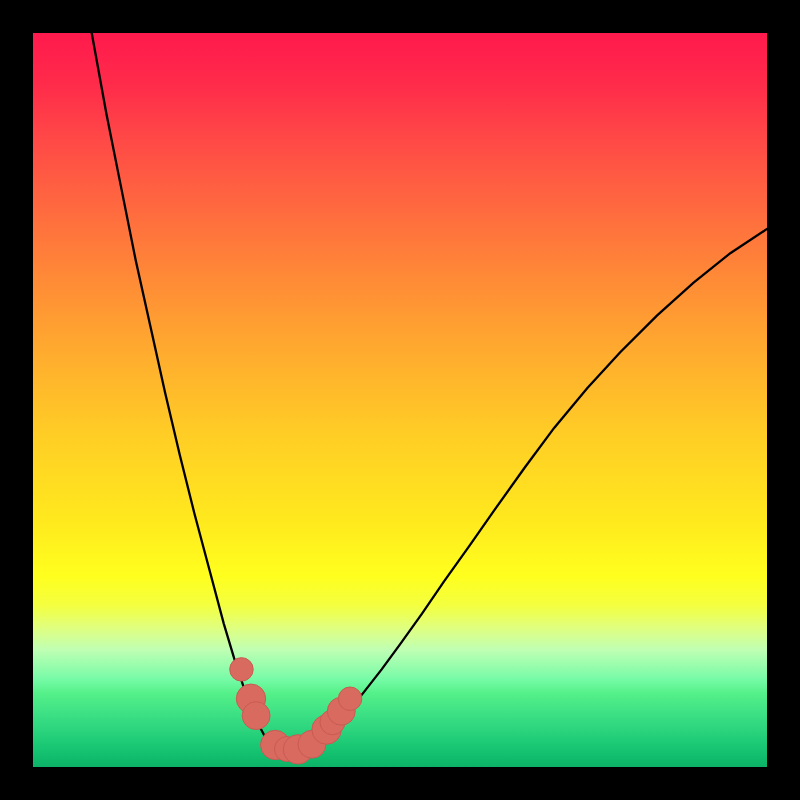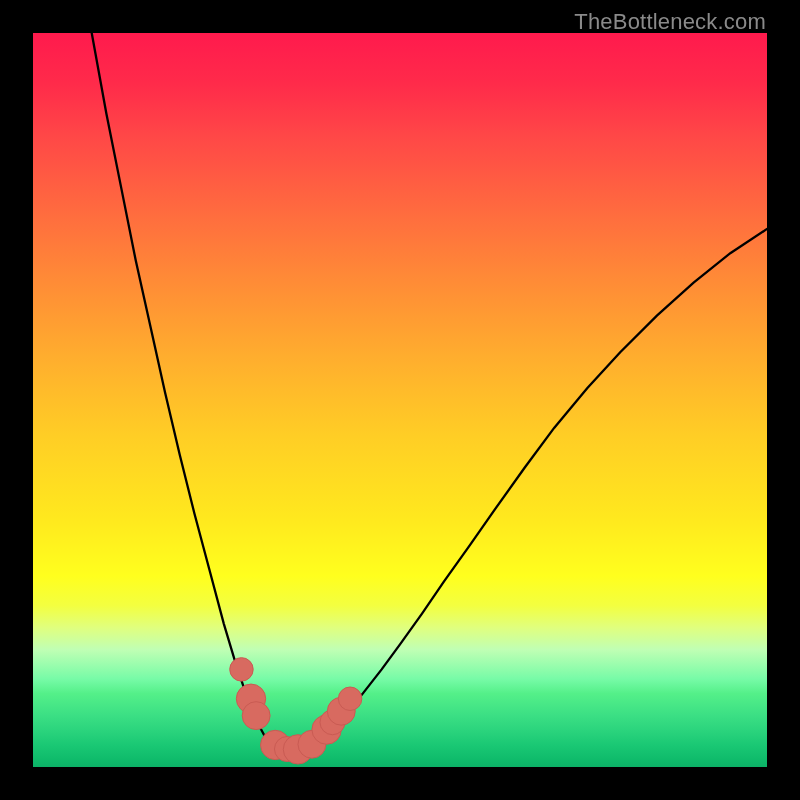--- a/index.html
+++ b/index.html
@@ -41,14 +41,13 @@
       <circle cx="223.14" cy="682.62" r="13.95" fill="#d86a60" stroke="#c95b53" stroke-width="1"></circle>
       <circle cx="242.22" cy="711.98" r="14.68" fill="#d86a60" stroke="#c95b53" stroke-width="1"></circle>
       <circle cx="253.96" cy="716.02" r="12.48" fill="#d86a60" stroke="#c95b53" stroke-width="1"></circle>
       <circle cx="264.97" cy="716.38" r="14.68" fill="#d86a60" stroke="#c95b53" stroke-width="1"></circle>
       <circle cx="278.92" cy="711.25" r="13.95" fill="#d86a60" stroke="#c95b53" stroke-width="1"></circle>
       <circle cx="293.60" cy="696.57" r="14.68" fill="#d86a60" stroke="#c95b53" stroke-width="1"></circle>
       <circle cx="299.47" cy="689.23" r="12.48" fill="#d86a60" stroke="#c95b53" stroke-width="1"></circle>
       <circle cx="308.28" cy="678.22" r="13.95" fill="#d86a60" stroke="#c95b53" stroke-width="1"></circle>
       <circle cx="317.09" cy="665.74" r="11.74" fill="#d86a60" stroke="#c95b53" stroke-width="1"></circle>
     </svg>
-  <div class="watermark">TheBottleneck.com</div>
 </div>
 
 </body></html>

